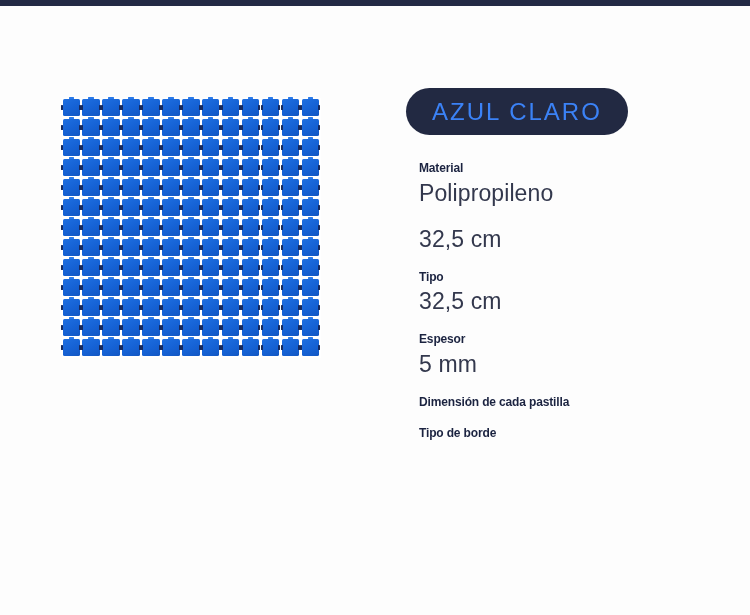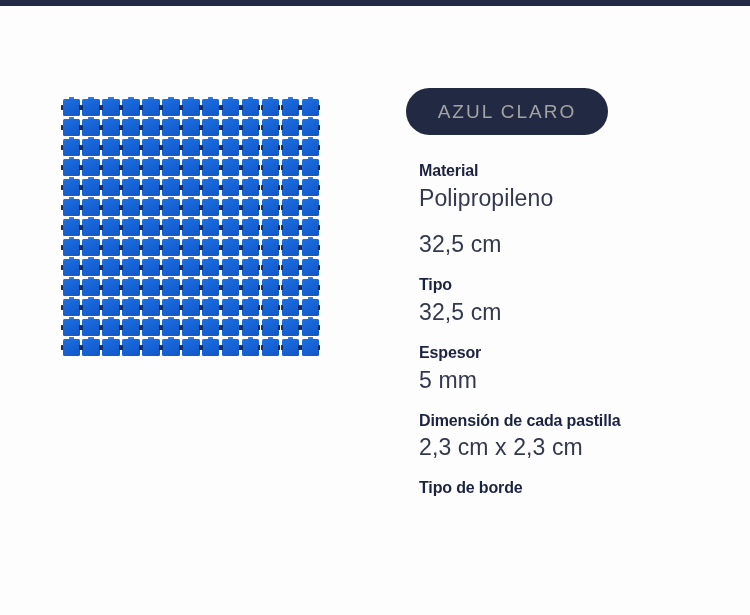--- a/index.html
+++ b/index.html
@@ -100,42 +100,42 @@
   .color-badge {
     display: inline-flex;
     align-items: center;
     justify-content: center;
     height: 47px;
     min-width: 202px;
     padding: 0 26px;
     box-sizing: border-box;
     background: #222942;
     border-radius: 24px;
-    color: #a3a3a3;
-    font-size: 19px;
+    color: #3b82f6;
+    font-size: 24px;
     font-weight: 300;
     letter-spacing: 2.0px;
     line-height: 1;
   }
 
   .spec-list {
     margin: 0;
     padding: 0;
     list-style: none;
     margin-top: 26px;
     margin-left: 13px;
   }
   .spec-item {
     margin-bottom: 15px;
   }
   .spec-item:last-child { margin-bottom: 0; }
 
   .spec-label {
     display: block;
-    font-size: 16px;
+    font-size: 12px;
     font-weight: 700;
     color: #1b2340;
     letter-spacing: -0.15px;
     line-height: 1.30;
   }
   .spec-value {
     display: block;
     font-size: 23px;
     font-weight: 400;
     color: #33384d;
@@ -1211,21 +1211,20 @@
         <li class="spec-item">
           <span class="spec-label">Tipo</span>
           <span class="spec-value">32,5 cm</span>
         </li>
         <li class="spec-item">
           <span class="spec-label">Espesor</span>
           <span class="spec-value">5 mm</span>
         </li>
         <li class="spec-item">
           <span class="spec-label">Dimensión de cada pastilla</span>
-          <span class="spec-value">2,3 cm x 2,3 cm</span>
         </li>
         <li class="spec-item">
           <span class="spec-label">Tipo de borde</span>
         </li>
       </ul>
 
   </div>
 
 </div>
 

